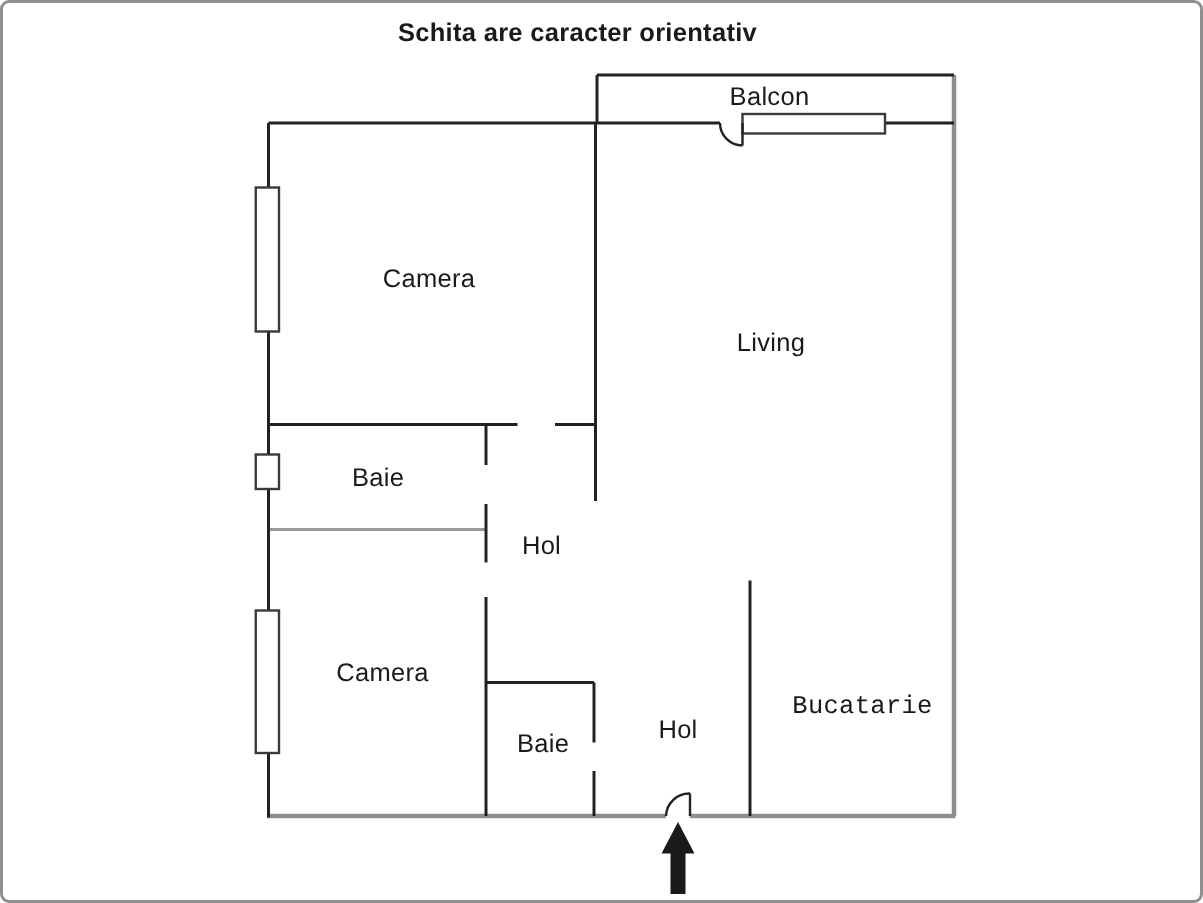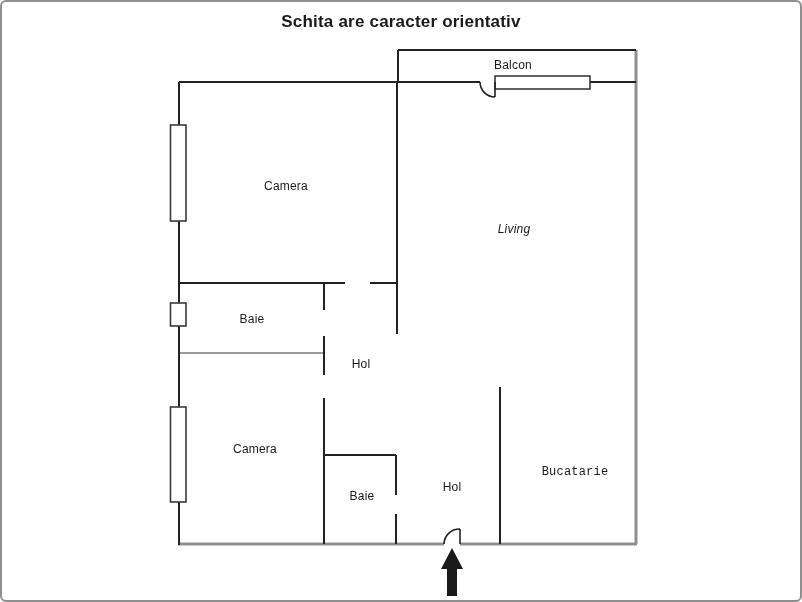--- a/index.html
+++ b/index.html
@@ -19,21 +19,21 @@
     overflow: hidden;
   }
   .plan-svg {
     position: absolute;
     left: 0;
     top: 0;
   }
   .lbl {
     position: absolute;
     transform: translate(-50%, -50%);
-    font-size: 12px;
+    font-size: 17px;
     color: #1a1a1a;
     white-space: nowrap;
     letter-spacing: 0.2px;
   }
   .title {
     font-weight: 600;
     font-size: 17px;
   }
 </style>
 </head>
@@ -81,27 +81,27 @@
     <g stroke="#222222" stroke-width="1.6" fill="none">
       <path d="M478 80 A15 15 0 0 0 493 95"></path>
       <line x1="493" y1="80" x2="493" y2="95"></line>
       <path d="M442 542 A15.5 15.5 0 0 1 458 527"></path>
       <line x1="458" y1="527" x2="458" y2="542"></line>
     </g>
 
     <polygon points="450,546 461,567 455,567 455,594 445,594 445,567 439,567" fill="#1a1a1a"></polygon>
   </svg>
 
-  <div class="lbl title" style="left:399px; top:20px;">Schita are caracter orientativ</div>
+  <div class="lbl title" style="left:383px; top:20px;">Schita are caracter orientativ</div>
 
   <div class="lbl" style="left:511px; top:63px;">Balcon</div>
 
   <div class="lbl" style="left:284px; top:184px;">Camera</div>
 
-  <div class="lbl" style="left:512px; top:227px;font-style:italic;">Living</div>
+  <div class="lbl" style="left:512px; top:227px;">Living</div>
 
   <div class="lbl" style="left:250px; top:317px;">Baie</div>
 
   <div class="lbl" style="left:359px; top:362px;">Hol</div>
 
   <div class="lbl" style="left:253px; top:447px;">Camera</div>
 
   <div class="lbl" style="left:360px; top:494px;">Baie</div>
 
   <div class="lbl" style="left:450px; top:485px;">Hol</div>

